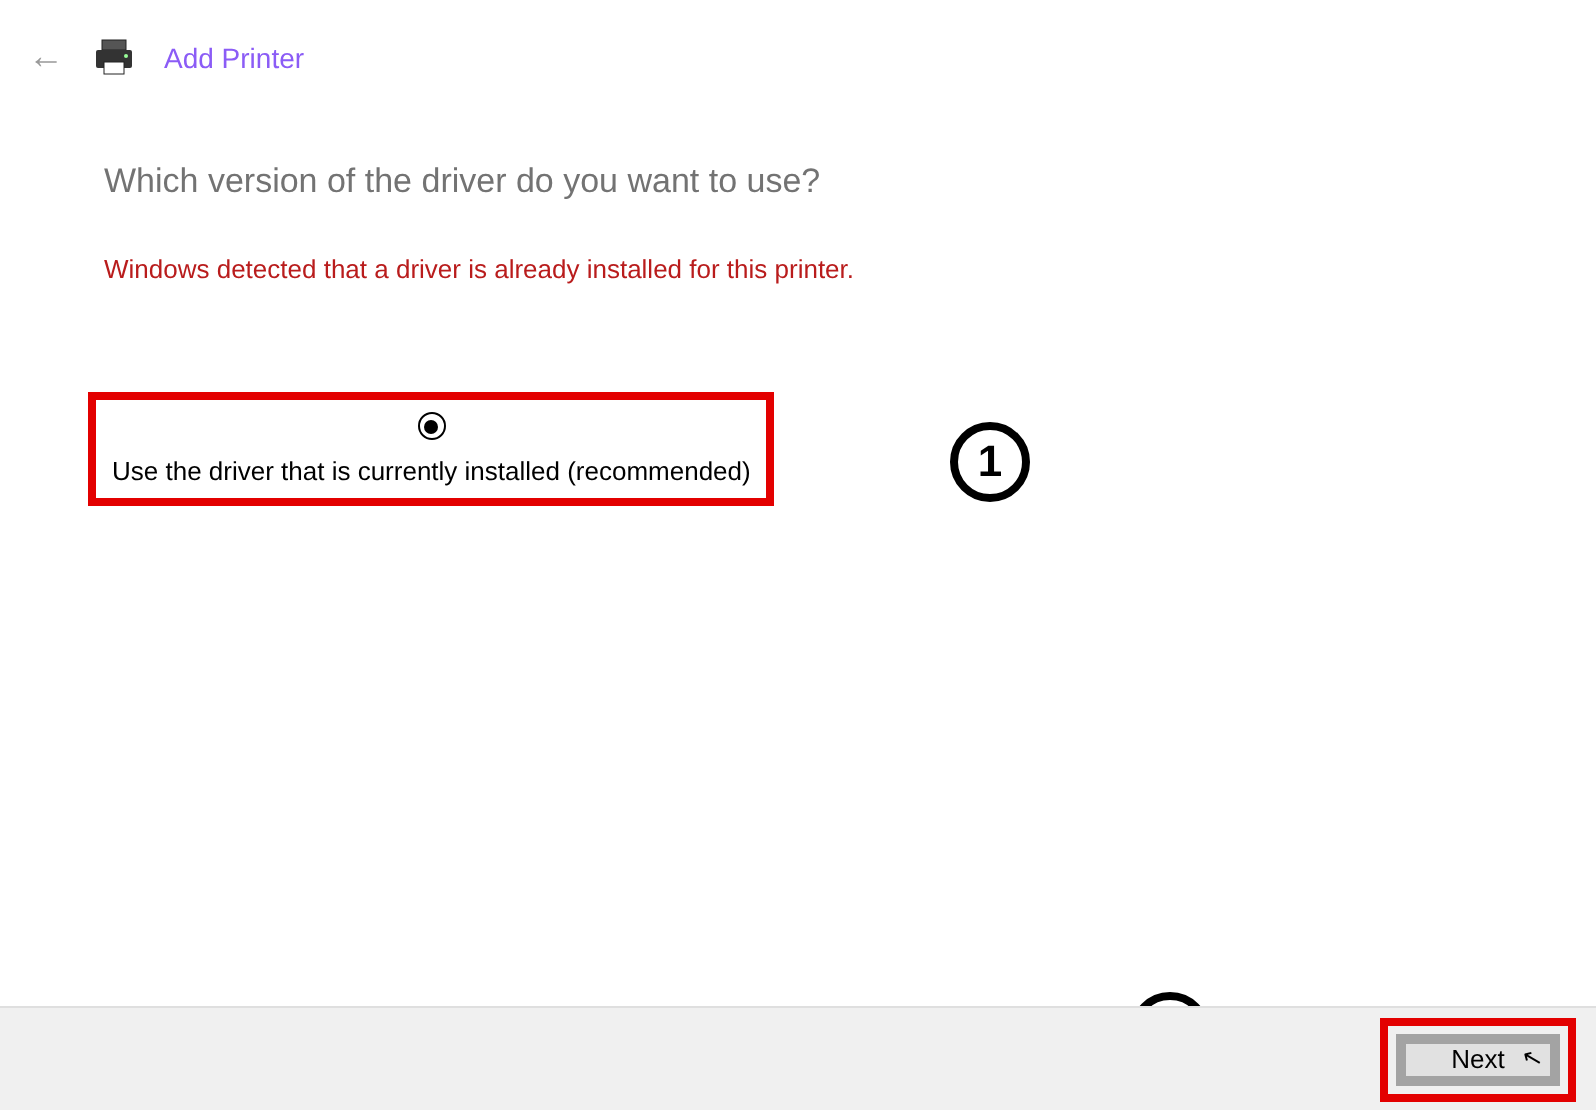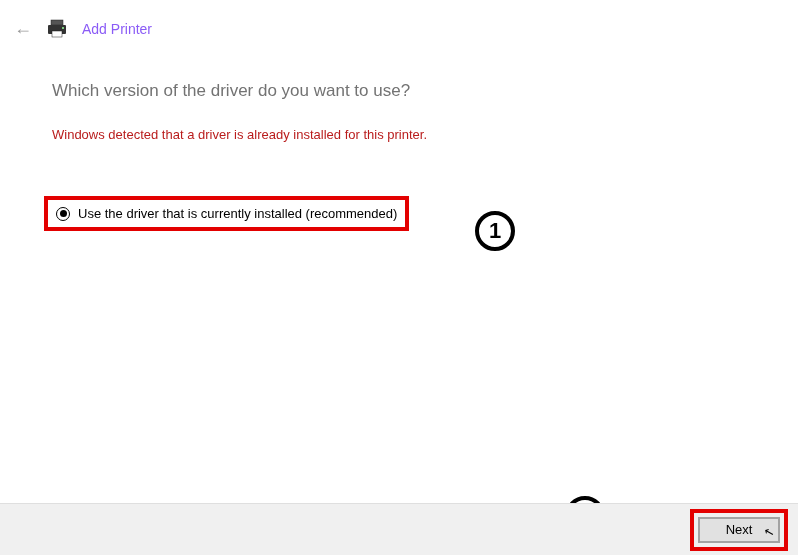--- a/index.html
+++ b/index.html
@@ -47,20 +47,21 @@
   .radio-row {
     display: flex;
     align-items: center;
     gap: 8px;
     padding: 6px 8px;
     margin-bottom: 2px;
     width: fit-content;
   }
   .radio-highlighted {
     border: 4px solid #e30000;
+    flex-direction: column;
   }
   .radio-input {
     width: 14px;
     height: 14px;
     border-radius: 50%;
     border: 1.5px solid #000;
     display: inline-flex;
     align-items: center;
     justify-content: center;
     background: #fff;
@@ -108,21 +109,21 @@
     background: #e1e1e1;
     border: 1px solid #adadad;
     font-size: 13px;
     display: flex;
     align-items: center;
     justify-content: center;
     cursor: pointer;
     position: relative;
   }
   .win-button.primary {
-    border: 2px solid #a3a3a3;
+    border: 5px solid #a3a3a3;
   }
   .next-wrap {
     border: 4px solid #e30000;
     padding: 4px;
   }
   .cursor-ptr {
     position: absolute;
     right: 4px;
     bottom: 2px;
     font-size: 12px;

